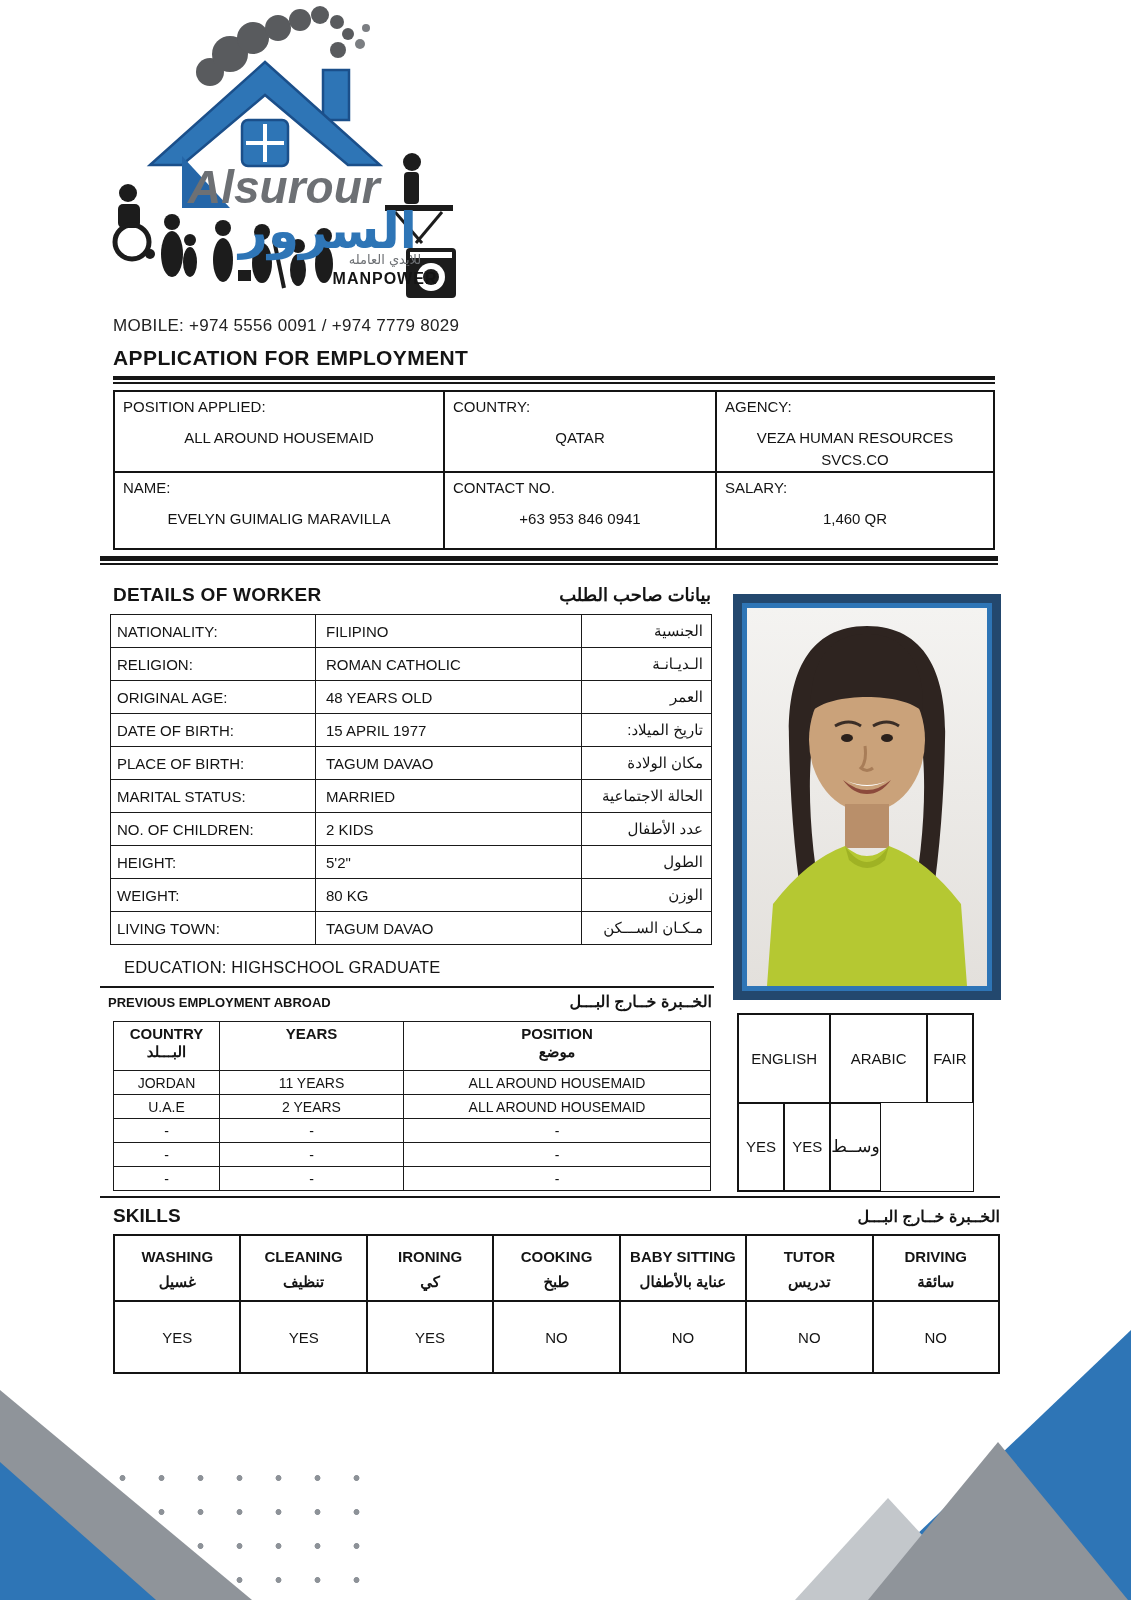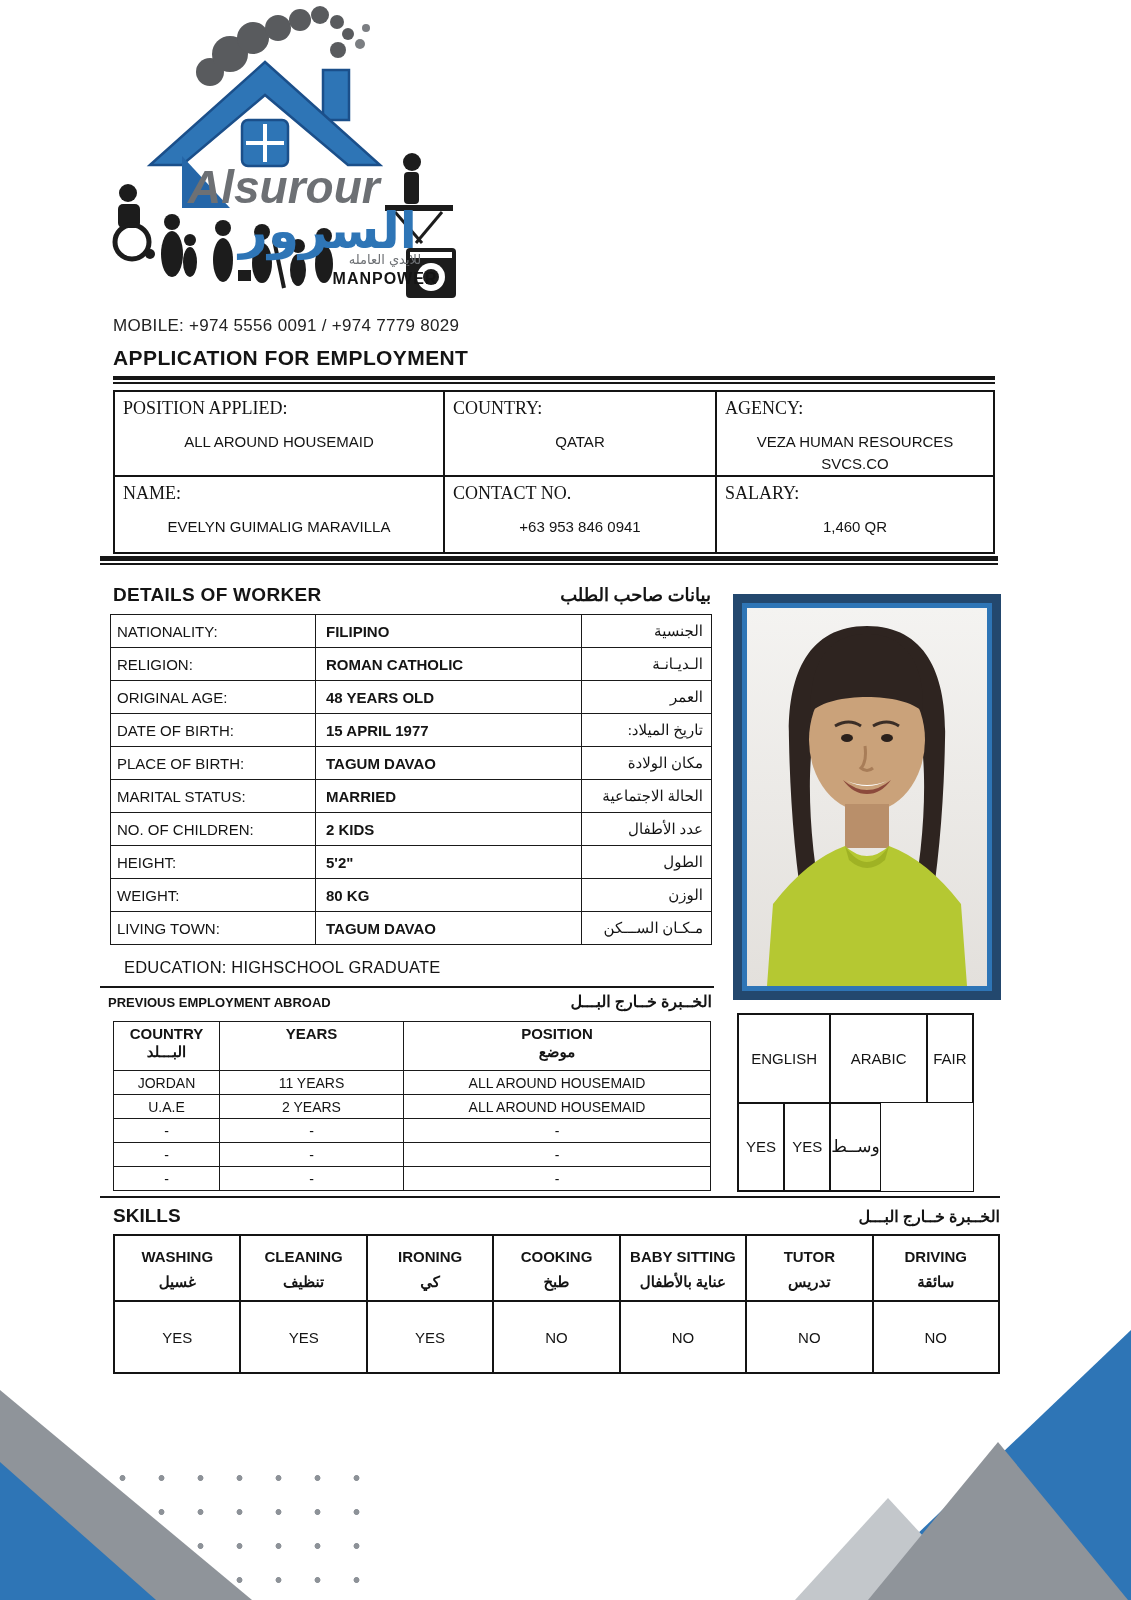--- a/index.html
+++ b/index.html
@@ -1,46 +1,46 @@
 <!DOCTYPE html>
 <html><head>
 <meta charset="utf-8">
 <style>
   * { margin:0; padding:0; box-sizing:border-box; }
   html,body { background:#ffffff; }
   .page { position:relative; width:1131px; height:1600px; margin:0 auto; background:#fff;
           font-family:"Liberation Sans", sans-serif; color:#141414; overflow:hidden; }
   .abs { position:absolute; }
-  .ar { font-family:Liberation Serif, serif; direction:rtl; unicode-bidi:embed; }
+  .ar { font-family:Liberation Sans, sans-serif; direction:rtl; unicode-bidi:embed; }
 
   
   .mobile { left:113px; top:316px; font-size:17px; letter-spacing:.3px; color:#232323; }
   .app-title { left:113px; top:346px; font-size:21px; font-weight:800; letter-spacing:.4px; }
   .rule { background:transparent; }
   .rule-a { left:113px; top:376px; width:882px; height:8px; border-top:4px solid #161616; border-bottom:2px solid #161616; }
   .rule-b { left:100px; top:556px; width:898px; height:9px; border-top:5px solid #161616; border-bottom:2px solid #161616; }
   .rule-c { left:100px; top:986px; width:614px; height:0; border-top:2.5px solid #161616; }
   .rule-d { left:100px; top:1196px; width:900px; height:0; border-top:2.5px solid #161616; }
 
   
   table { border-collapse:collapse; }
   .app-table { left:113px; top:390px; width:880px; table-layout:fixed; }
   .app-table td { border:2.5px solid #141414; vertical-align:top; height:77px; }
   .app-table .w1 { width:330px; } .app-table .w2 { width:272px;margin-left:30px; } .app-table .w3 { width:278px; }
-  .cell-label { font-size:18px; padding:6px 8px 0 8px; text-align:left;font-family:Liberation Serif, serif; }
+  .cell-label { font-size:15px; padding:6px 8px 0 8px; text-align:left; }
   .cell-value { font-size:15px; text-align:center; margin-top:12px; padding:0 10px; line-height:1.45; }
 
   
   .details-head { left:113px; top:584px; width:598px; display:flex; justify-content:space-between; align-items:baseline; }
   .details-title { font-size:19px; font-weight:800; letter-spacing:.3px; }
   .details-title-ar { font-size:18px; font-weight:700; }
   .details-table { left:110px; top:614px; width:601px; table-layout:fixed; }
   .details-table td { border:1.8px solid #1a1a1a; height:33px; font-size:15px; }
   .dt-label { width:205px; padding-left:6px; }
-  .dt-value { width:266px; padding-left:10px;font-weight:bold; }
+  .dt-value { width:266px; padding-left:10px; }
   .dt-ar { width:130px; text-align:right; padding-right:8px; font-size:16px; }
 
   
   .photo-frame { left:733px; top:594px; width:268px; height:406px; background:#23486e; padding:9px; }
   .photo-inner { width:100%; height:100%; border:5px solid #2e75b6; background:#efefef; overflow:hidden; }
 
   .education { left:124px; top:958px; font-size:16.5px; letter-spacing:.2px; }
 
   
   .emp-head { left:108px; top:992px; width:604px; display:flex; justify-content:space-between; align-items:baseline; }

